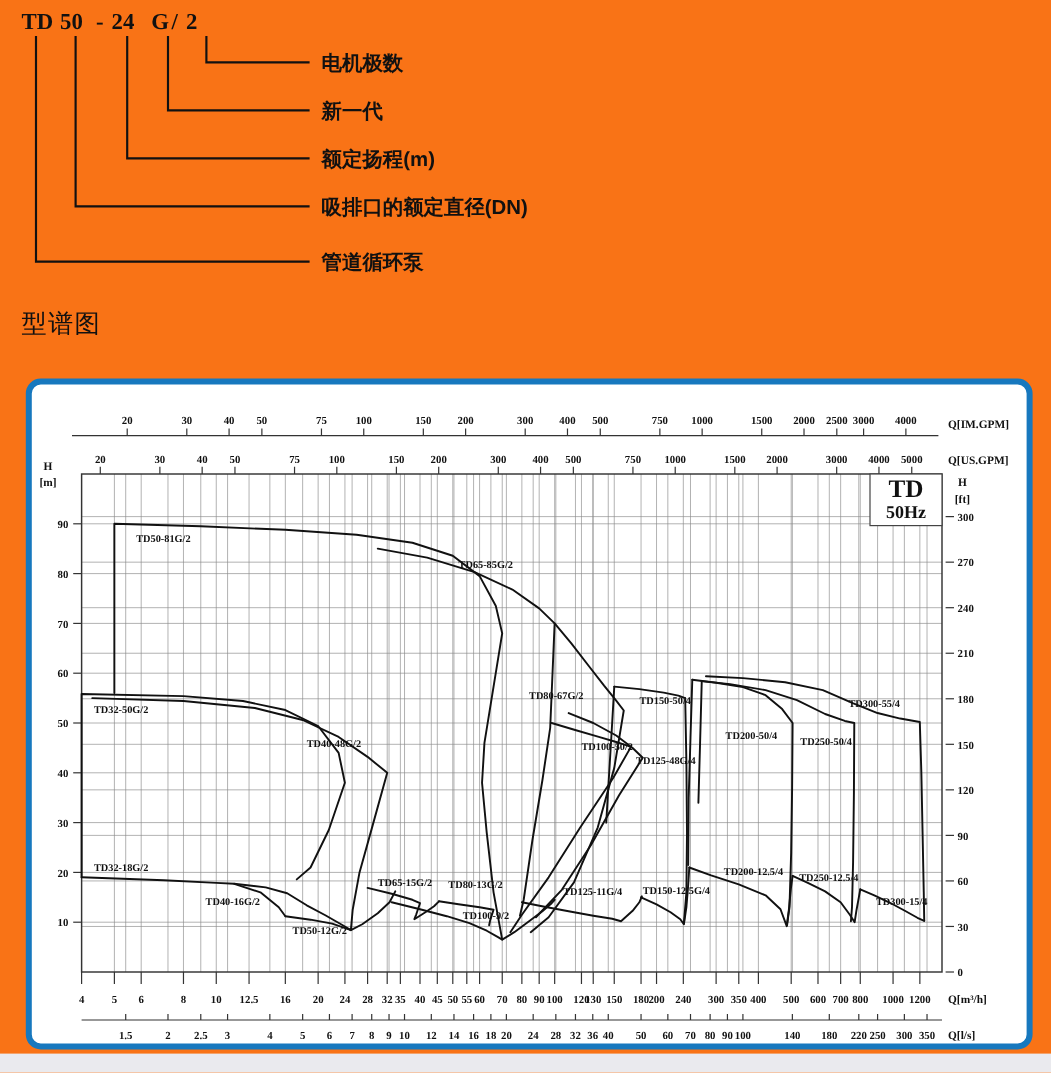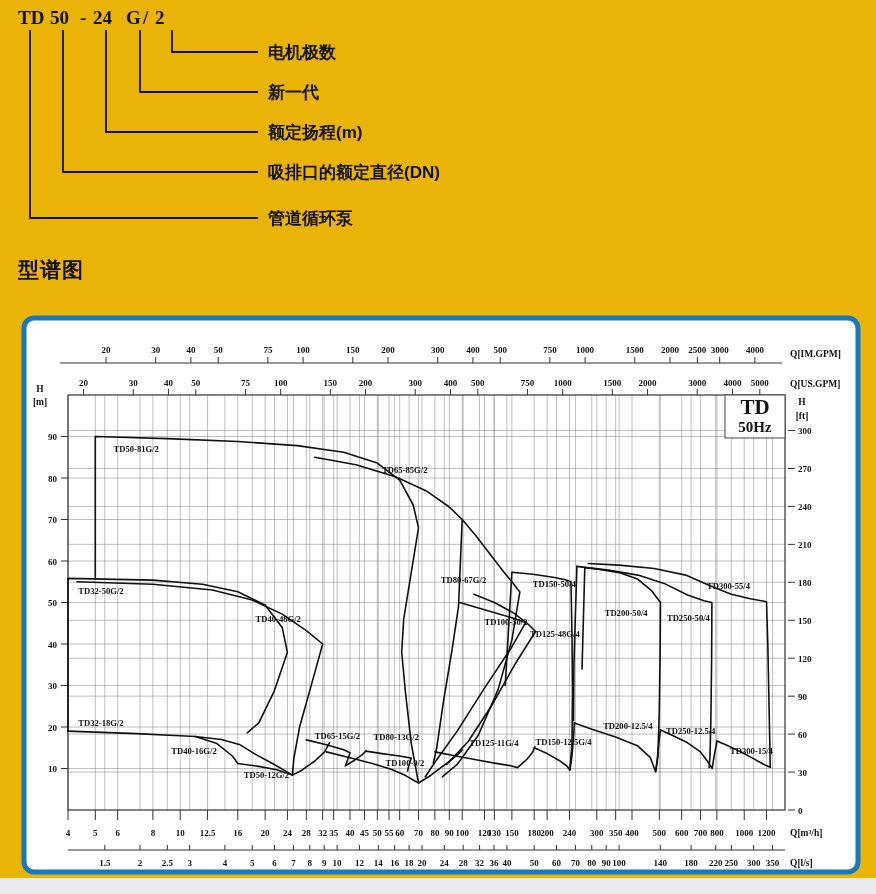--- a/index.html
+++ b/index.html
@@ -1,19 +1,19 @@
 <!DOCTYPE html>
 <html><head>
 <meta charset="utf-8">
 <style>
   html,body{margin:0;padding:0;background:#fff;}
-  #page{position:relative;width:876px;height:894px;background:#eab308;overflow:hidden;
+  #page{position:relative;width:876px;height:894px;background:#f97316;overflow:hidden;
         font-family:"Liberation Sans",sans-serif;color:#111;}
   #nomen-svg{position:absolute;left:0;top:0;}
-  #section-title{position:absolute;left:18px;top:256px;margin:0;font-size:21px;font-weight:bold;
+  #section-title{position:absolute;left:18px;top:256px;margin:0;font-size:21px;font-weight:normal;
         letter-spacing:1px;font-family:"Liberation Sans",sans-serif;color:#111;}
   #chart-svg{position:absolute;left:0;top:300px;}
   #bottom-strip{position:absolute;left:0;top:878px;width:876px;height:16px;background:#eaeaee;}
   text{fill:#111;}
   .code-part{font-family:"Liberation Serif",serif;font-weight:bold;font-size:19px;}
   .legend-label{font-family:"Liberation Sans",sans-serif;font-weight:bold;font-size:17px;}
   .tick-num{font-family:"Liberation Serif",serif;font-weight:bold;font-size:9px;}
   .axis-name{font-family:"Liberation Serif",serif;font-weight:bold;font-size:9.5px;}
   .curve-label{font-family:"Liberation Serif",serif;font-weight:bold;font-size:8.6px;}
   .hz-title{font-family:"Liberation Serif",serif;font-weight:bold;}

